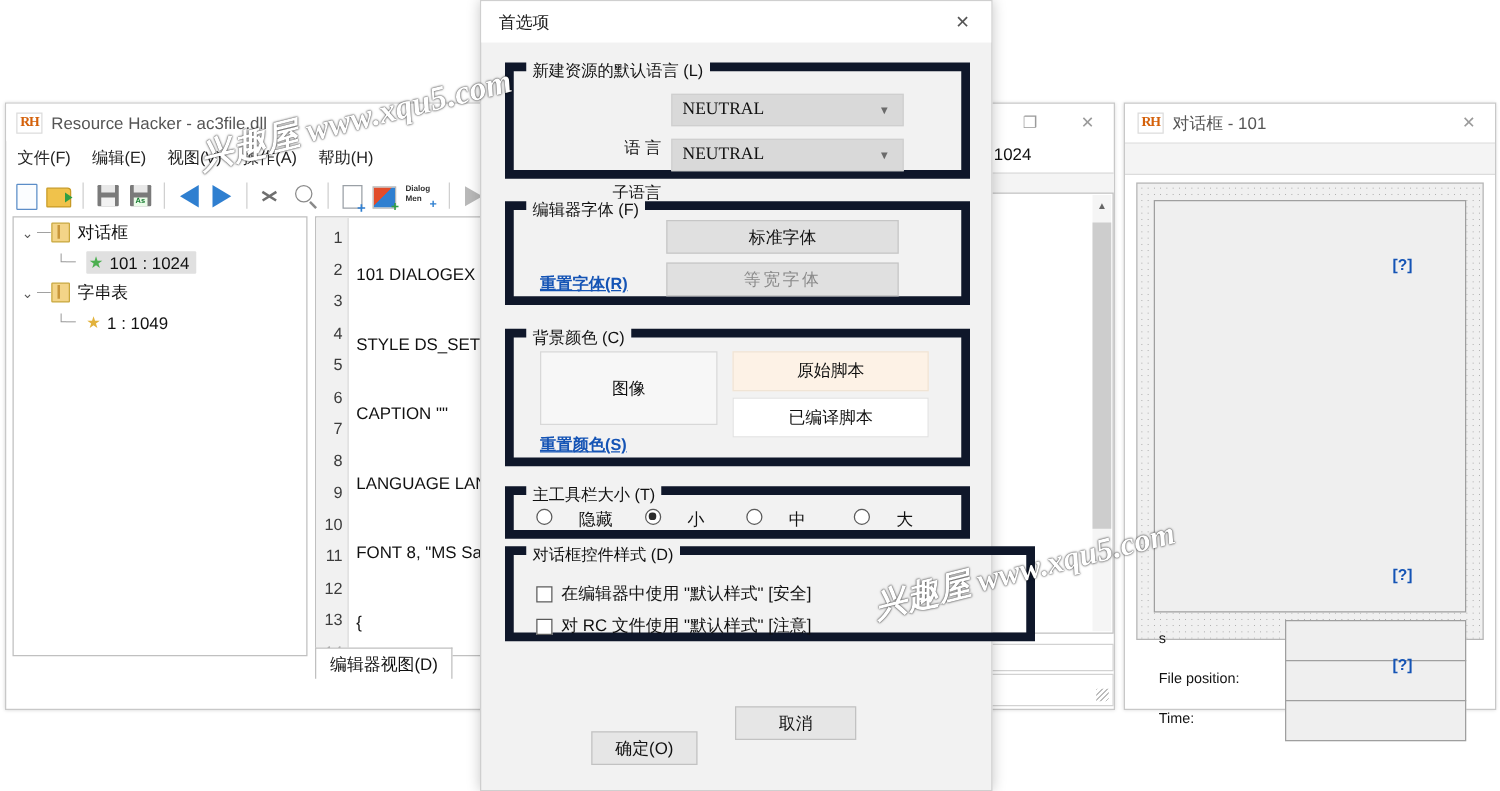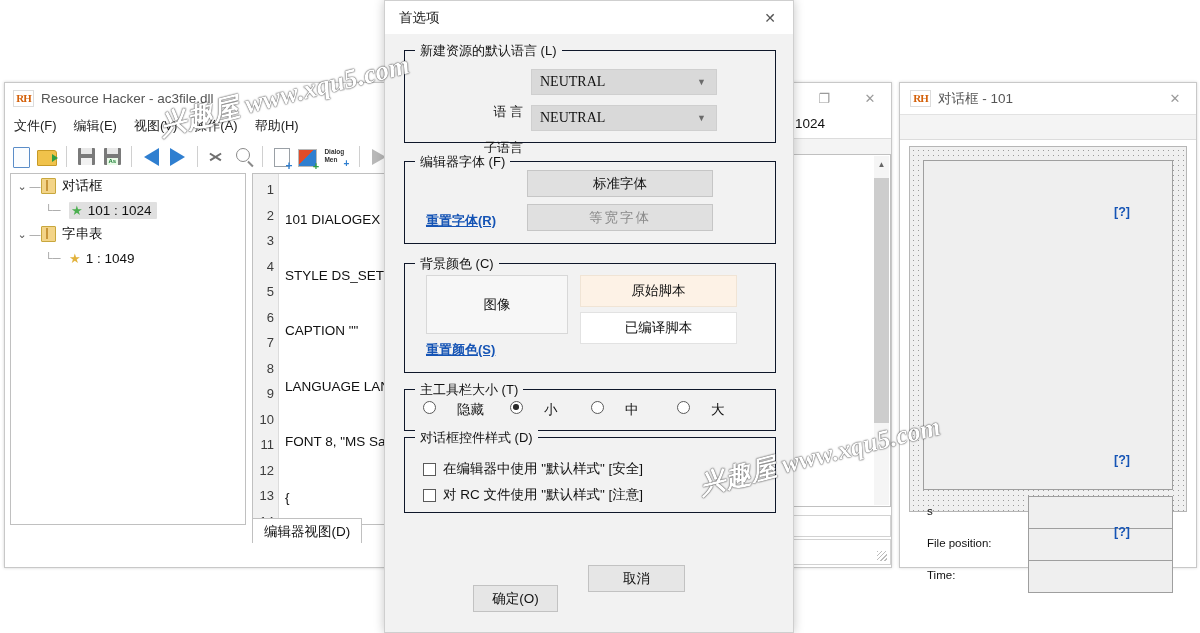--- a/index.html
+++ b/index.html
@@ -144,21 +144,21 @@
 
   
   #prefs{
     left:384px;top:0;width:410px;height:633px;background:#f2f2f2;
     border:1px solid #cfcfcf;box-sizing:border-box;
     box-shadow:0 0 10px rgba(0,0,0,.22);
   }
   #prefs-cap{height:33px;display:flex;align-items:center;background:#fff;position:relative;}
   #prefs-title{font-size:13.5px;color:#222;padding-left:14px;}
   #prefs-close{position:absolute;right:0;top:0;width:46px;height:33px;display:flex;align-items:center;justify-content:center;color:#555;font-size:14px;}
-  .grp{position:absolute;border:1px solid #0f172a;box-sizing:border-box;}
+  .grp{position:absolute;border:7px solid #0f172a;box-sizing:border-box;}
   .grp-title{position:absolute;top:-9px;left:10px;background:#f2f2f2;padding:0 5px;font-size:13px;color:#111;white-space:nowrap;}
   .fld-label{position:absolute;font-size:13px;color:#111;text-align:right;margin-top:28px;}
   .combo{
     position:absolute;background:#d9d9d9;border:1px solid #cfcfcf;box-sizing:border-box;
     font-size:14px;color:#111;display:flex;align-items:center;padding-left:8px;font-family:Liberation Serif, serif;
   }
   .combo .caret{position:absolute;right:10px;color:#6b6b6b;font-size:9px;}
   .pbtn{
     position:absolute;background:#e0e0e0;border:1px solid #c6c6c6;box-sizing:border-box;
     display:flex;align-items:center;justify-content:center;font-size:13.5px;color:#111;
@@ -423,21 +423,21 @@
     <div class="radio-wrap" style="left:186px;top:11px;">
       <span class="radio"></span>
       <span>中</span>
     </div>
     <div class="radio-wrap" style="left:272px;top:11px;">
       <span class="radio"></span>
       <span>大</span>
     </div>
   </div>
 
-  <div class="grp" style="left:19px;top:436px;width:372px;height:76px;">
+  <div class="grp" style="left:19px;top:436px;width:424px;height:76px;">
     <div class="grp-title">对话框控件样式 (D)</div>
     <div class="chk-wrap" style="left:18px;top:22px;">
       <span class="chk"></span>
       <span>在编辑器中使用 "默认样式" [安全]</span>
     </div>
     <div class="chk-wrap" style="left:18px;top:48px;">
       <span class="chk"></span>
       <span>对 RC 文件使用 "默认样式" [注意]</span>
     </div>
   </div>

